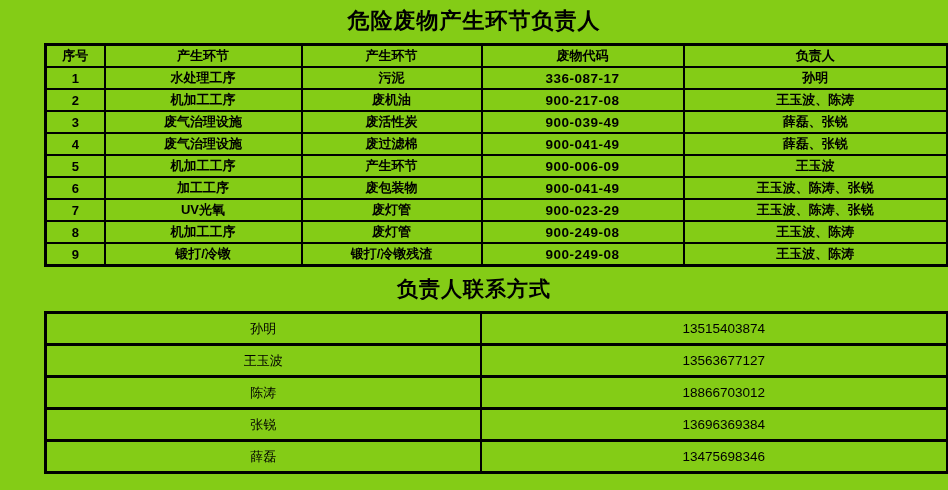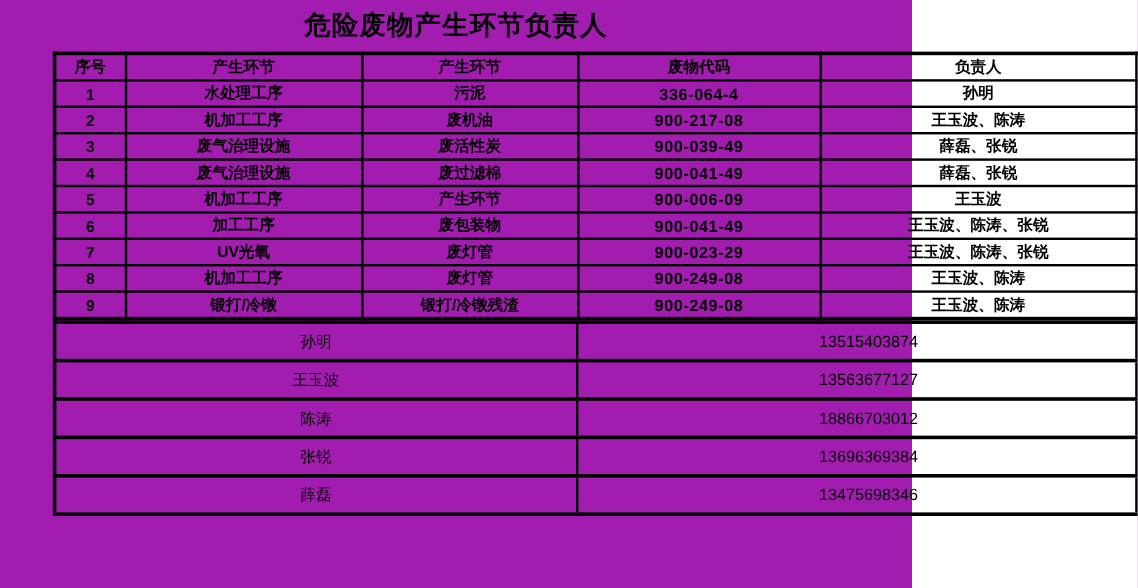--- a/index.html
+++ b/index.html
@@ -6,23 +6,23 @@
     margin: 0;
     padding: 0;
     background: #ffffff;
     width: 948px;
     height: 490px;
     overflow: hidden;
     font-family: "Liberation Sans", "DejaVu Sans", sans-serif;
     color: #000000;
   }
   .page {
-    width: 760px;
+    width: 948px;
     height: 490px;
-    background: #a21caf;
+    background: #84cc16;
   }
   .doc-title {
     text-align: center;
     font-weight: bold;
     font-size: 22px;
     line-height: 28px;
     padding-top: 7px;
     margin: 0 0 8px 0;
     letter-spacing: 1px;
   }
@@ -106,21 +106,21 @@
         <th>产生环节</th>
         <th>废物代码</th>
         <th>负责人</th>
       </tr>
     </thead>
     <tbody>
       <tr>
         <td>1</td>
         <td>水处理工序</td>
         <td>污泥</td>
-        <td class="code-cell">336-064-4</td>
+        <td class="code-cell">336-087-17</td>
         <td>孙明</td>
       </tr>
       <tr>
         <td>2</td>
         <td>机加工工序</td>
         <td>废机油</td>
         <td class="code-cell">900-217-08</td>
         <td>王玉波、陈涛</td>
       </tr>
       <tr>
@@ -168,20 +168,21 @@
       <tr>
         <td>9</td>
         <td>锻打/冷镦</td>
         <td>锻打/冷镦残渣</td>
         <td class="code-cell">900-249-08</td>
         <td>王玉波、陈涛</td>
       </tr>
     </tbody>
   </table>
 
+  <div class="doc-subtitle">负责人联系方式</div>
 
   <table class="t2">
     <colgroup>
       <col style="width:435px">
       <col style="width:467px">
     </colgroup>
     <tbody>
       <tr>
         <td>孙明</td>
         <td class="phone-cell">13515403874</td>

